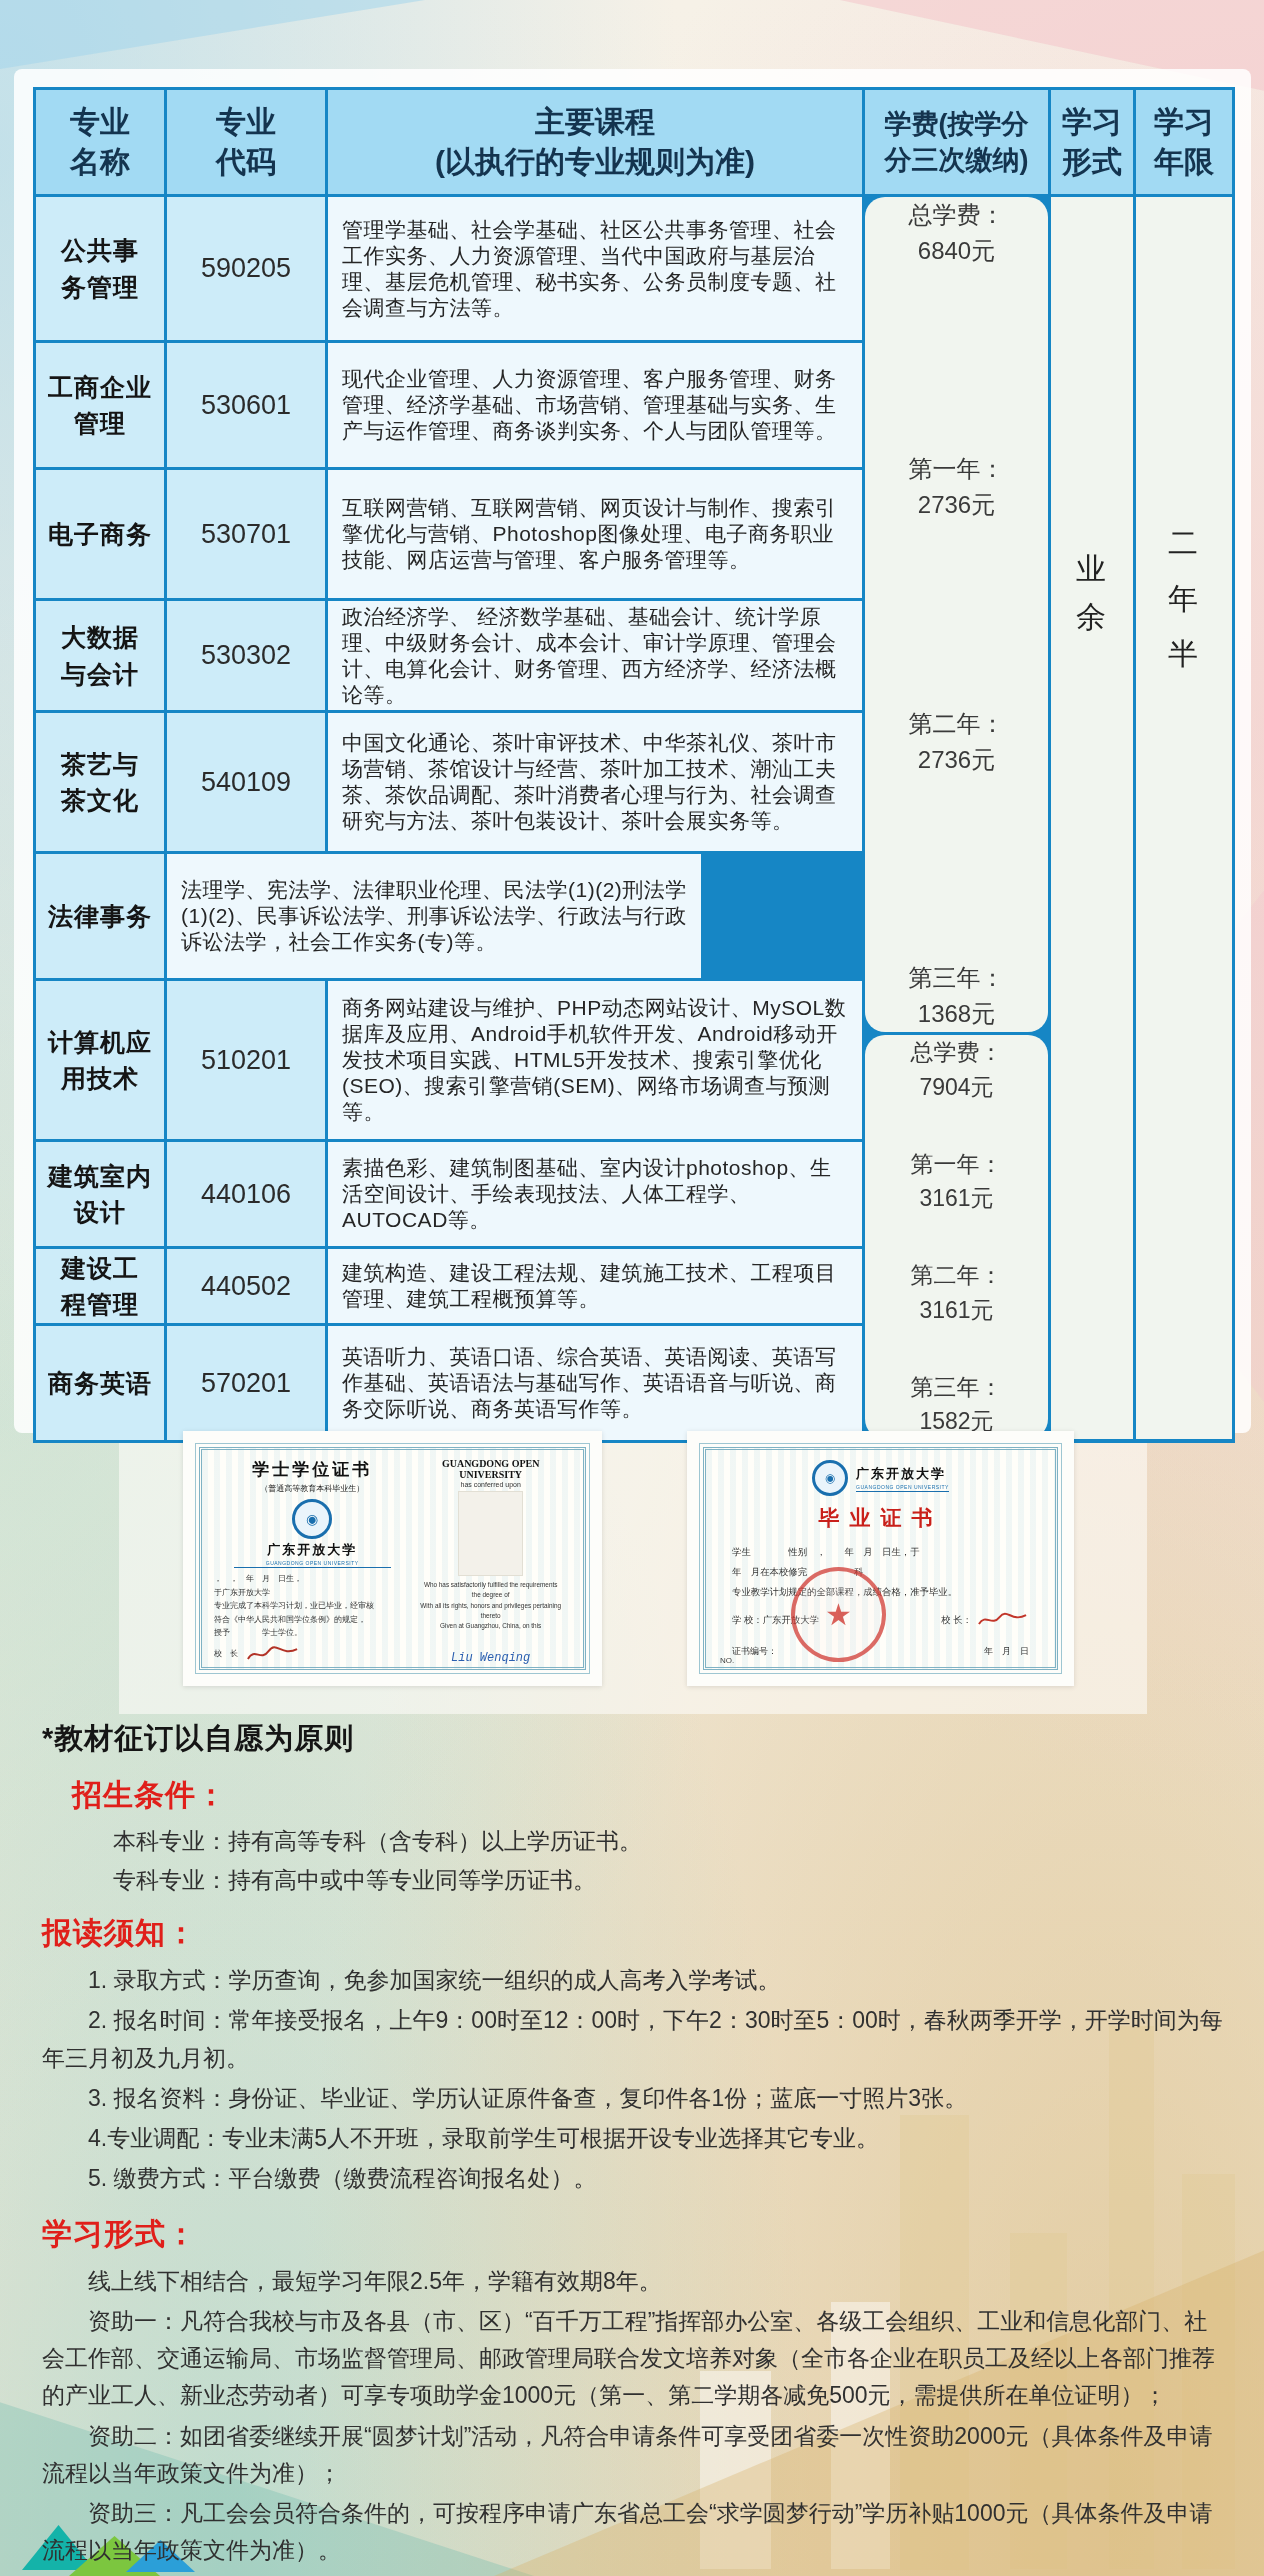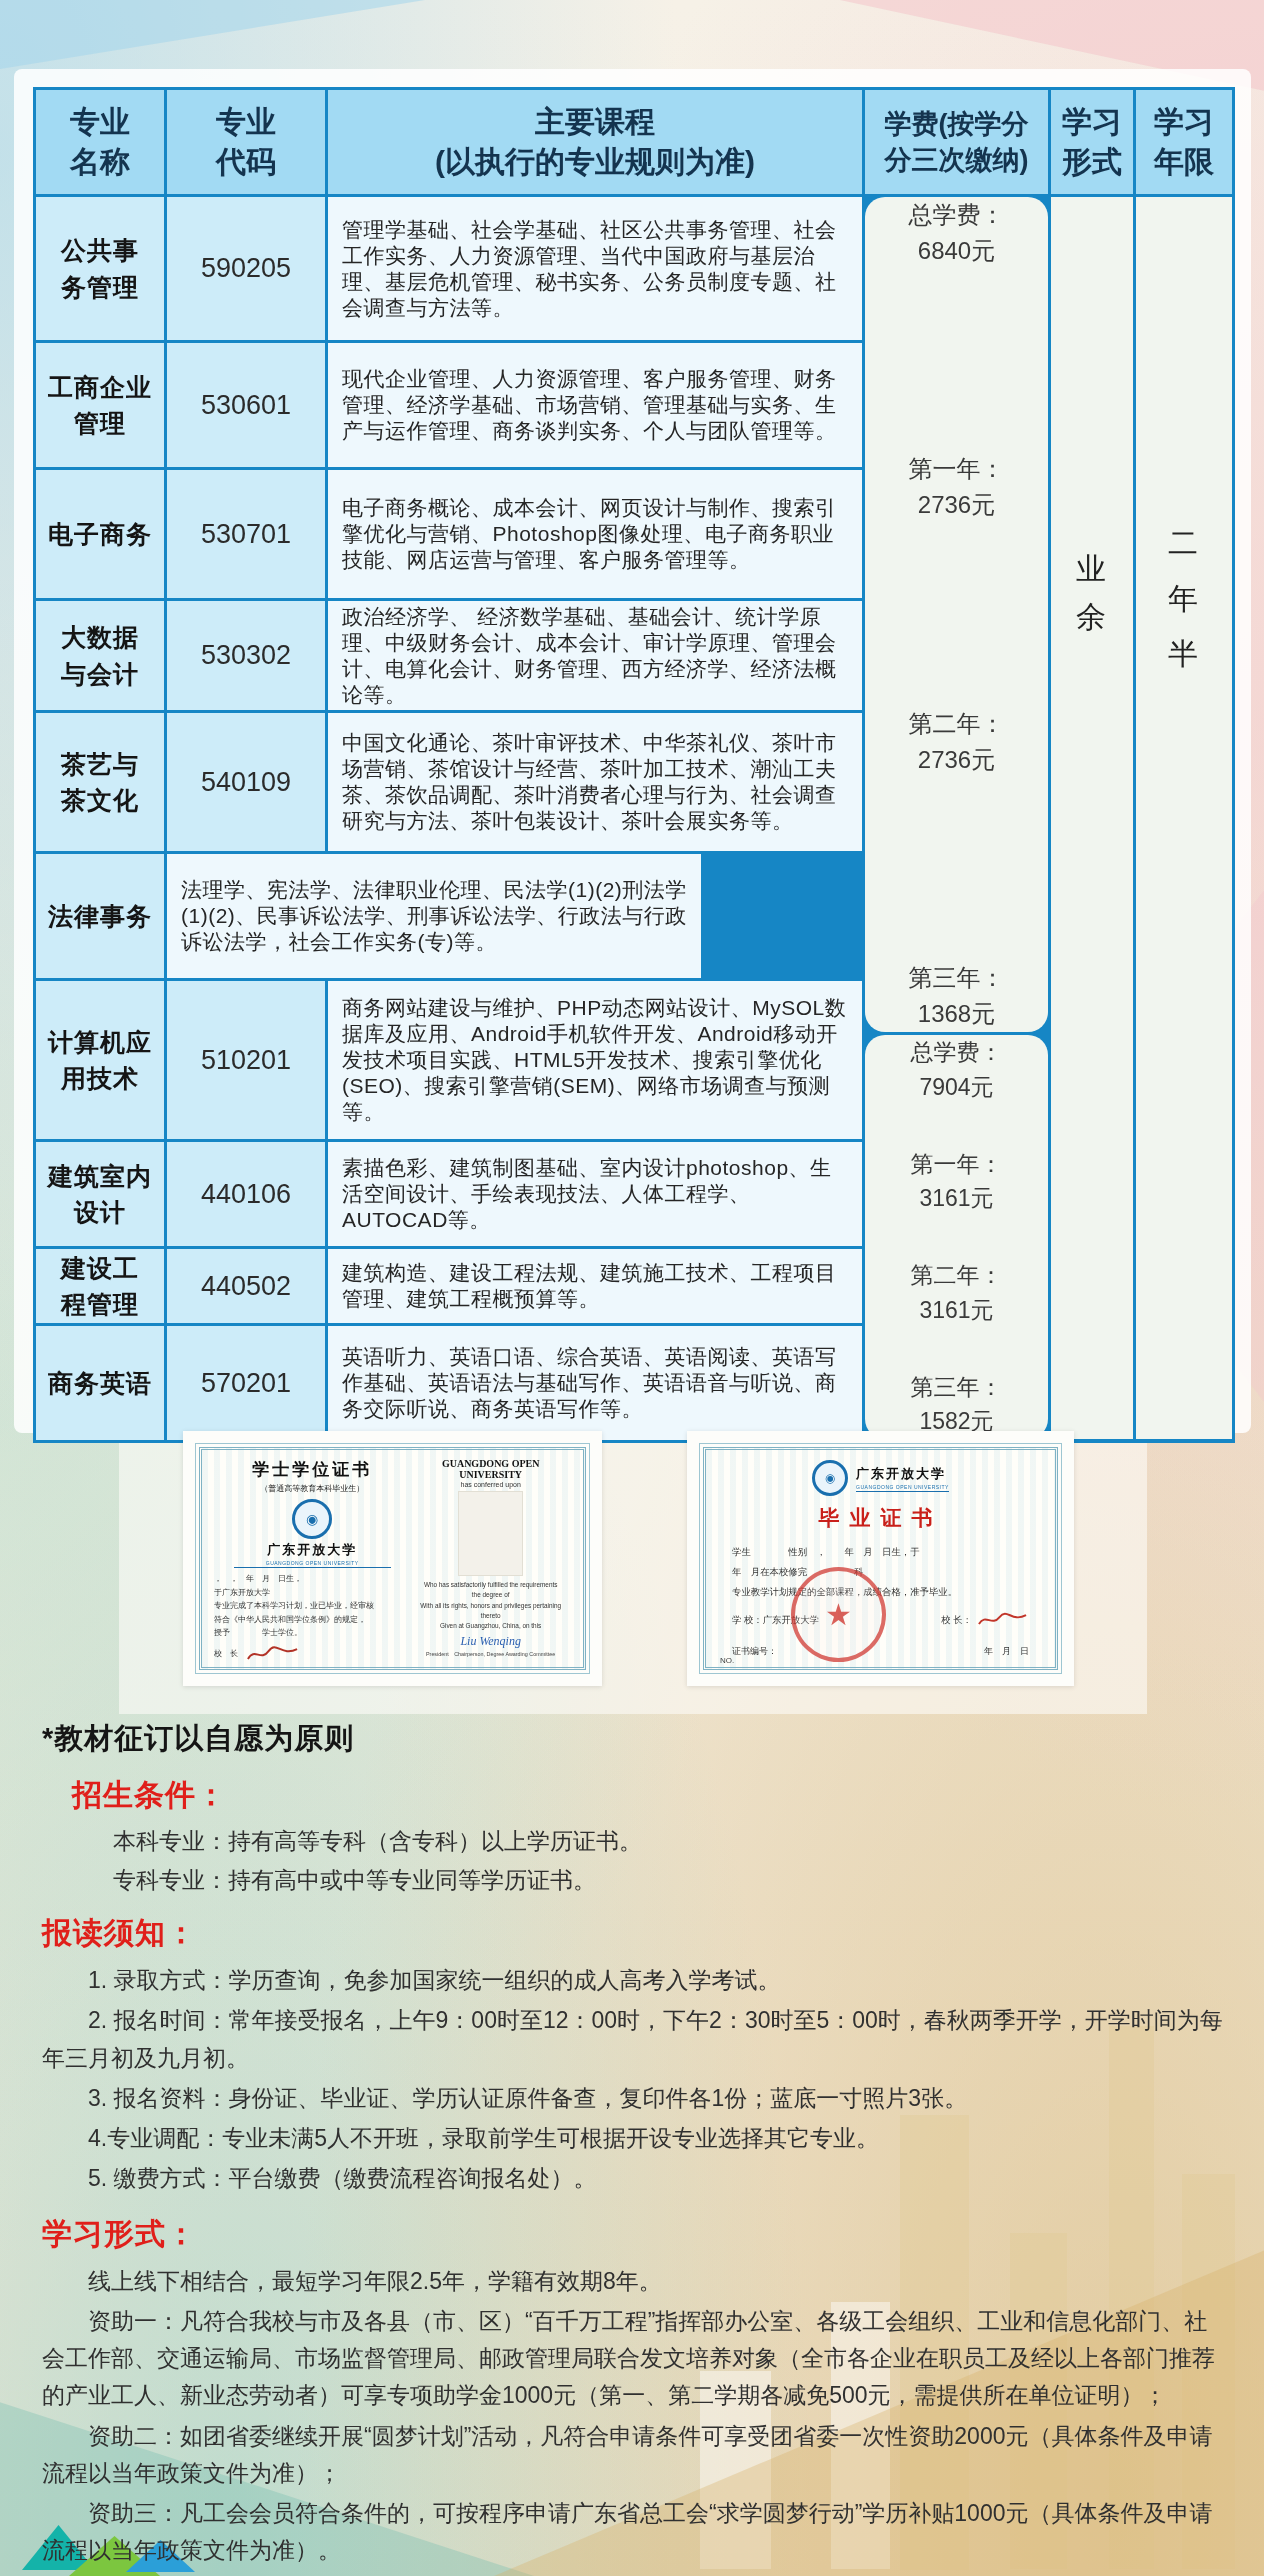--- a/index.html
+++ b/index.html
@@ -57,21 +57,21 @@
   .logo{border:3px solid #1a6fae;border-radius:50%;background:#eaf4fb;display:flex;align-items:center;justify-content:center;color:#1a6fae;font-weight:700;}
   .logo-l{width:34px;height:34px;margin:5px auto 2px;font-size:14px;}
   .cuni{font-family:"Liberation Serif",serif;font-weight:700;font-size:13px;text-align:center;letter-spacing:2px;color:#111;}
   .cuni-en{font-size:5px;text-align:center;color:#1a6fae;letter-spacing:0.5px;border-bottom:1px solid #1a6fae;width:80%;margin:1px auto 4px;padding-bottom:1px;}
   .cbody{font-size:8px;color:#333;line-height:1.7;text-align:left;}
   .csign-row{display:flex;align-items:center;gap:6px;font-size:8px;color:#333;margin-top:4px;}
   .cen-h{font-family:"Liberation Serif",serif;font-weight:700;font-size:10px;color:#111;}
   .cen-s{font-size:7px;color:#333;margin:1px 0 3px;}
   .photo{width:63px;height:83px;background:#f3f1ea;border:1px solid #e2dfd4;margin:0 auto 4px;}
   .cen-b{font-size:6.4px;color:#333;line-height:1.6;}
-  .cen-sign{color:#2b5fb0;font-family:Liberation Serif, serif;font-style:italic;font-size:12px;margin-top:3px;}
+  .cen-sign{color:#2b5fb0;font-family:Liberation Mono, monospace;font-style:italic;font-size:12px;margin-top:20px;}
   .cen-roles{font-size:5.4px;color:#444;margin-top:2px;}
   .cR-head{display:flex;align-items:center;justify-content:center;gap:8px;margin-top:2px;}
   .logo-r{width:30px;height:30px;font-size:12px;margin:0;}
   .cR-names{text-align:left;}
   .cR-title{font-family:"Liberation Serif",serif;color:#c9201a;font-weight:700;font-size:21px;letter-spacing:10px;text-align:center;margin:8px 0 10px;}
   .cR-body{font-size:9.4px;color:#333;line-height:2.1;padding:0 14px;text-align:left;}
   .cR-school{display:flex;justify-content:space-between;align-items:center;font-size:9.4px;color:#333;padding:0 14px;margin-top:10px;text-align:right;}
   .seal{position:absolute;left:85px;top:117px;width:87px;height:87px;border:4px solid rgba(205,45,38,.7);border-radius:50%;display:flex;align-items:center;justify-content:center;color:rgba(205,45,38,.75);font-size:30px;background:rgba(255,230,228,.12);}
   .cR-bottom{display:flex;justify-content:space-between;font-size:9px;color:#333;padding:0 14px;margin-top:16px;}
   .cno-out{position:absolute;left:14px;bottom:2px;font-size:8px;color:#444;}
@@ -137,21 +137,21 @@
       </div>
       <div class="trow" style="height:124px">
         <div class="cell name">工商企业
 管理</div>
         <div class="cell code">530601</div>
         <div class="cell course">现代企业管理、人力资源管理、客户服务管理、财务管理、经济学基础、市场营销、管理基础与实务、生产与运作管理、商务谈判实务、个人与团队管理等。</div>
       </div>
       <div class="trow" style="height:128px">
         <div class="cell name">电子商务</div>
         <div class="cell code">530701</div>
-        <div class="cell course">电子商务概论、成本会计、网页设计与制作、搜索引擎优化与营销、Photoshop图像处理、电子商务职业技能、网店运营与管理、客户服务管理等。</div>
+        <div class="cell course">互联网营销、互联网营销、网页设计与制作、搜索引擎优化与营销、Photoshop图像处理、电子商务职业技能、网店运营与管理、客户服务管理等。</div>
       </div>
       <div class="trow" style="height:109px">
         <div class="cell name">大数据
 与会计</div>
         <div class="cell code">530302</div>
         <div class="cell course">政治经济学、 经济数学基础、基础会计、统计学原理、中级财务会计、成本会计、审计学原理、管理会计、电算化会计、财务管理、西方经济学、经济法概论等。</div>
       </div>
       <div class="trow" style="height:138px">
         <div class="cell name">茶艺与
 茶文化</div>

